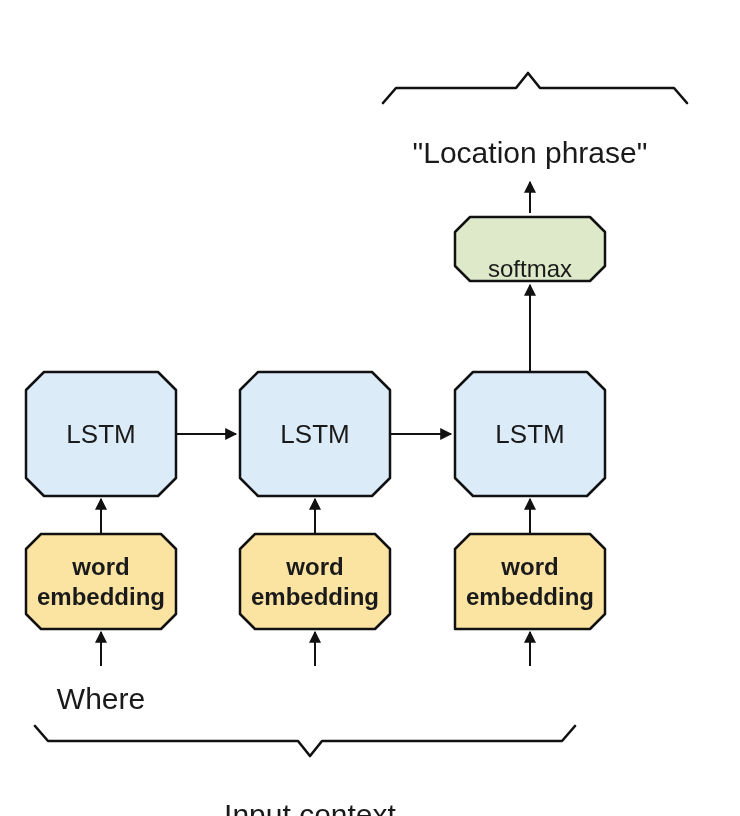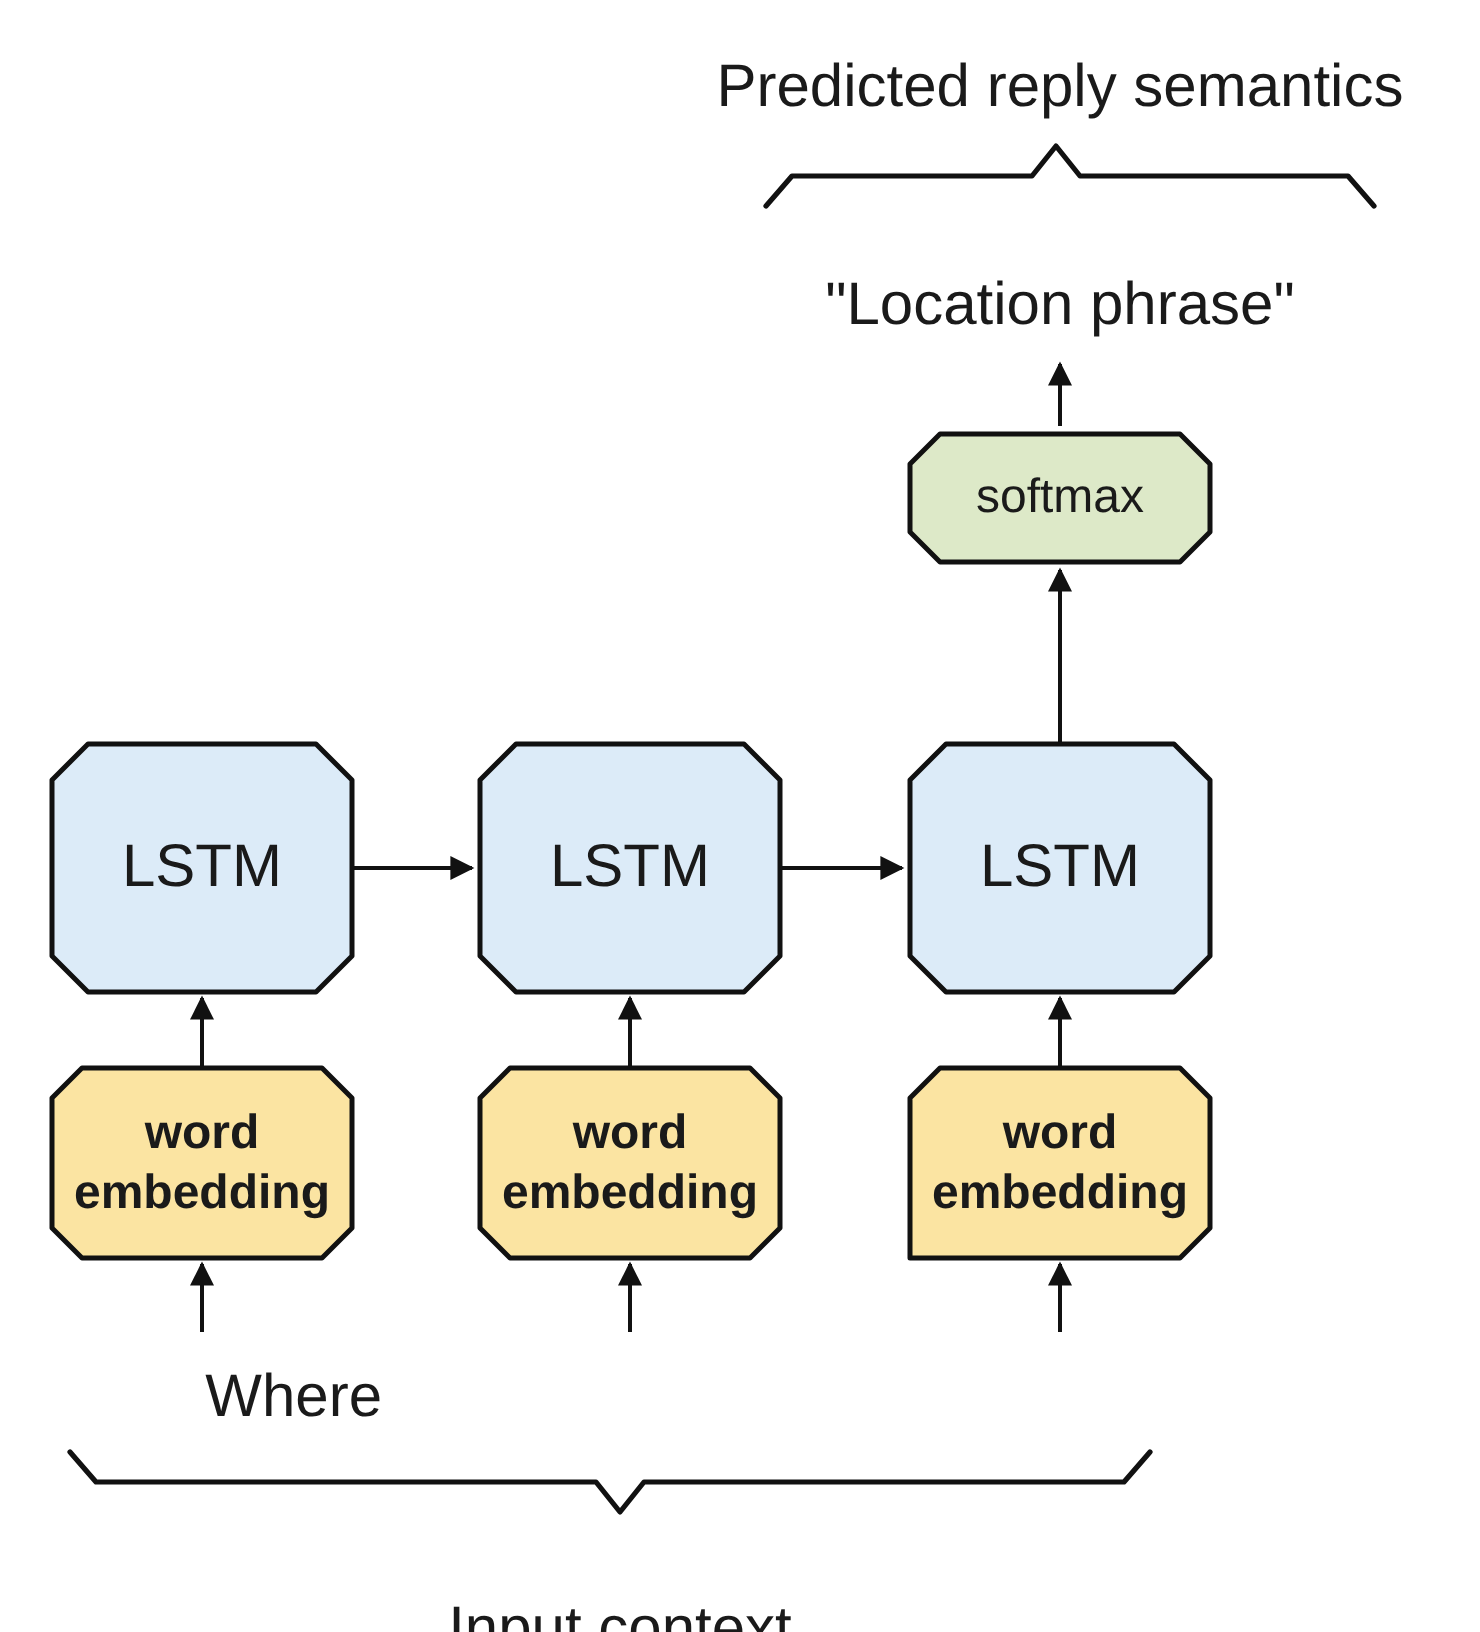--- a/index.html
+++ b/index.html
@@ -8,28 +8,28 @@
     font-family:"Liberation Sans", sans-serif; color:#1a1a1a; overflow:hidden;
   }
   .diagram-layer { position:absolute; left:0; top:0; width:740px; height:816px; }
   .diagram-layer polygon { stroke:#111111; stroke-width:2.5; stroke-linejoin:round; }
   .diagram-layer .arrow { stroke:#111111; stroke-width:2; fill:none; }
   .diagram-layer .brace { stroke:#111111; stroke-width:2.6; fill:none;
     stroke-linejoin:round; stroke-linecap:round; }
   .label { position:absolute; text-align:center; white-space:nowrap; }
   .title-text { font-size:30px; }
   .phrase-text { font-size:30px; }
-  .word-text { font-size:30px;text-align:right; }
+  .word-text { font-size:30px; }
   .caption-text { font-size:30px;margin-top:36px; }
   .box-label {
     position:absolute; display:flex; flex-direction:column;
     align-items:center; justify-content:center; text-align:center;
   }
-  .lstm-label { font-size:30px; }
-  .softmax-label { font-size:24px; }
+  .lstm-label { font-size:26px; }
+  .softmax-label { font-size:24px;margin-top:20px; }
   .embed-label { font-size:24px; line-height:1.22;font-weight:bold; }
 </style>
 </head>
 <body>
 
 <div class="canvas">
 
   <svg class="diagram-layer" viewBox="0 0 740 816" xmlns="http://www.w3.org/2000/svg">
     <defs>
       <marker id="ah" viewBox="0 0 10 10" refX="9" refY="5" markerWidth="14" markerHeight="12" markerUnits="userSpaceOnUse" orient="auto">
@@ -55,21 +55,20 @@
 
     <polygon points="44,372 158,372 176,390 176,478 158,496 44,496 26,478 26,390" fill="#dcebf8"></polygon>
     <polygon points="258,372 372,372 390,390 390,478 372,496 258,496 240,478 240,390" fill="#dcebf8"></polygon>
     <polygon points="473,372 587,372 605,390 605,478 587,496 473,496 455,478 455,390" fill="#dcebf8"></polygon>
 
     <polygon points="41,534 161,534 176,549 176,614 161,629 41,629 26,614 26,549" fill="#fbe4a2"></polygon>
     <polygon points="255,534 375,534 390,549 390,614 375,629 255,629 240,614 240,549" fill="#fbe4a2"></polygon>
     <polygon points="470,534 590,534 605,549 605,614 590,629 455,629 455,614 455,549" fill="#fbe4a2"></polygon>
   </svg>
 
-  <div class="label title-text" style="left:325px; top:27px; width:410px;">Predicted reply semantics</div>
 
   <div class="label phrase-text" style="left:380px; top:136px; width:300px;">"Location phrase"</div>
 
   <div class="box-label softmax-label" style="left:455px; top:217px; width:150px; height:64px;">
     <span>softmax</span>
   </div>
 
   <div class="box-label lstm-label" style="left:26px; top:372px; width:150px; height:124px;">
     <span>LSTM</span>
   </div>

